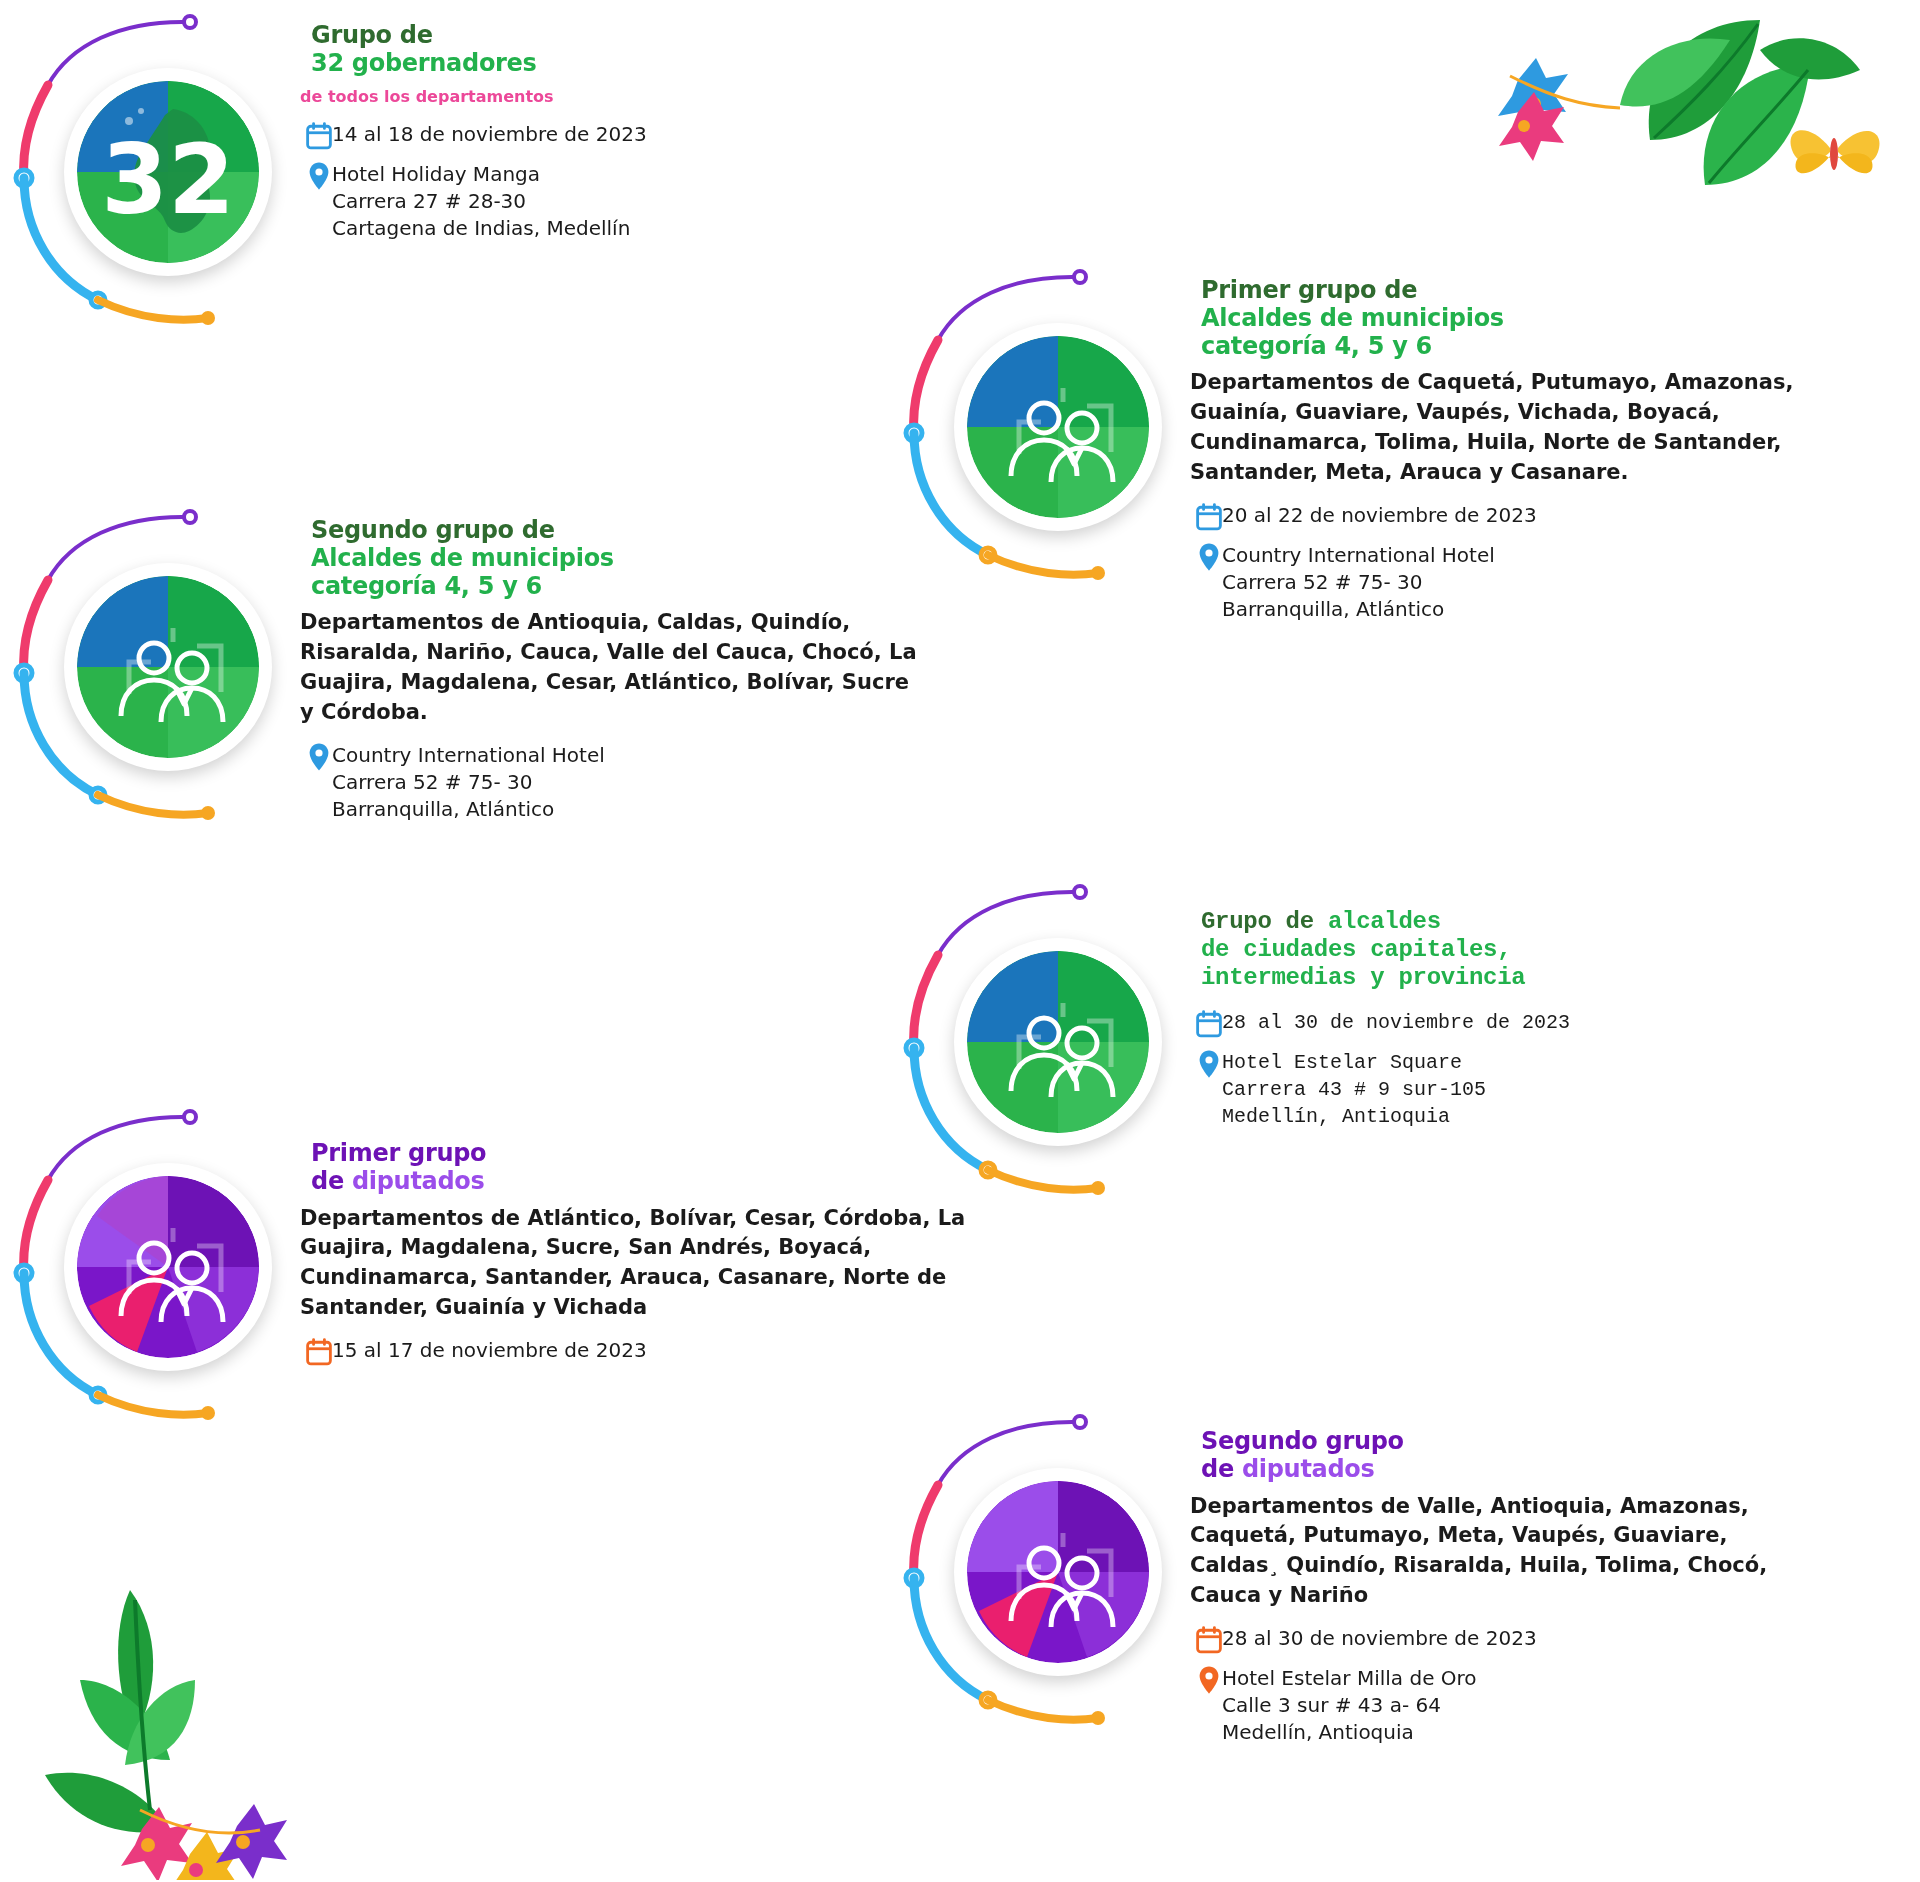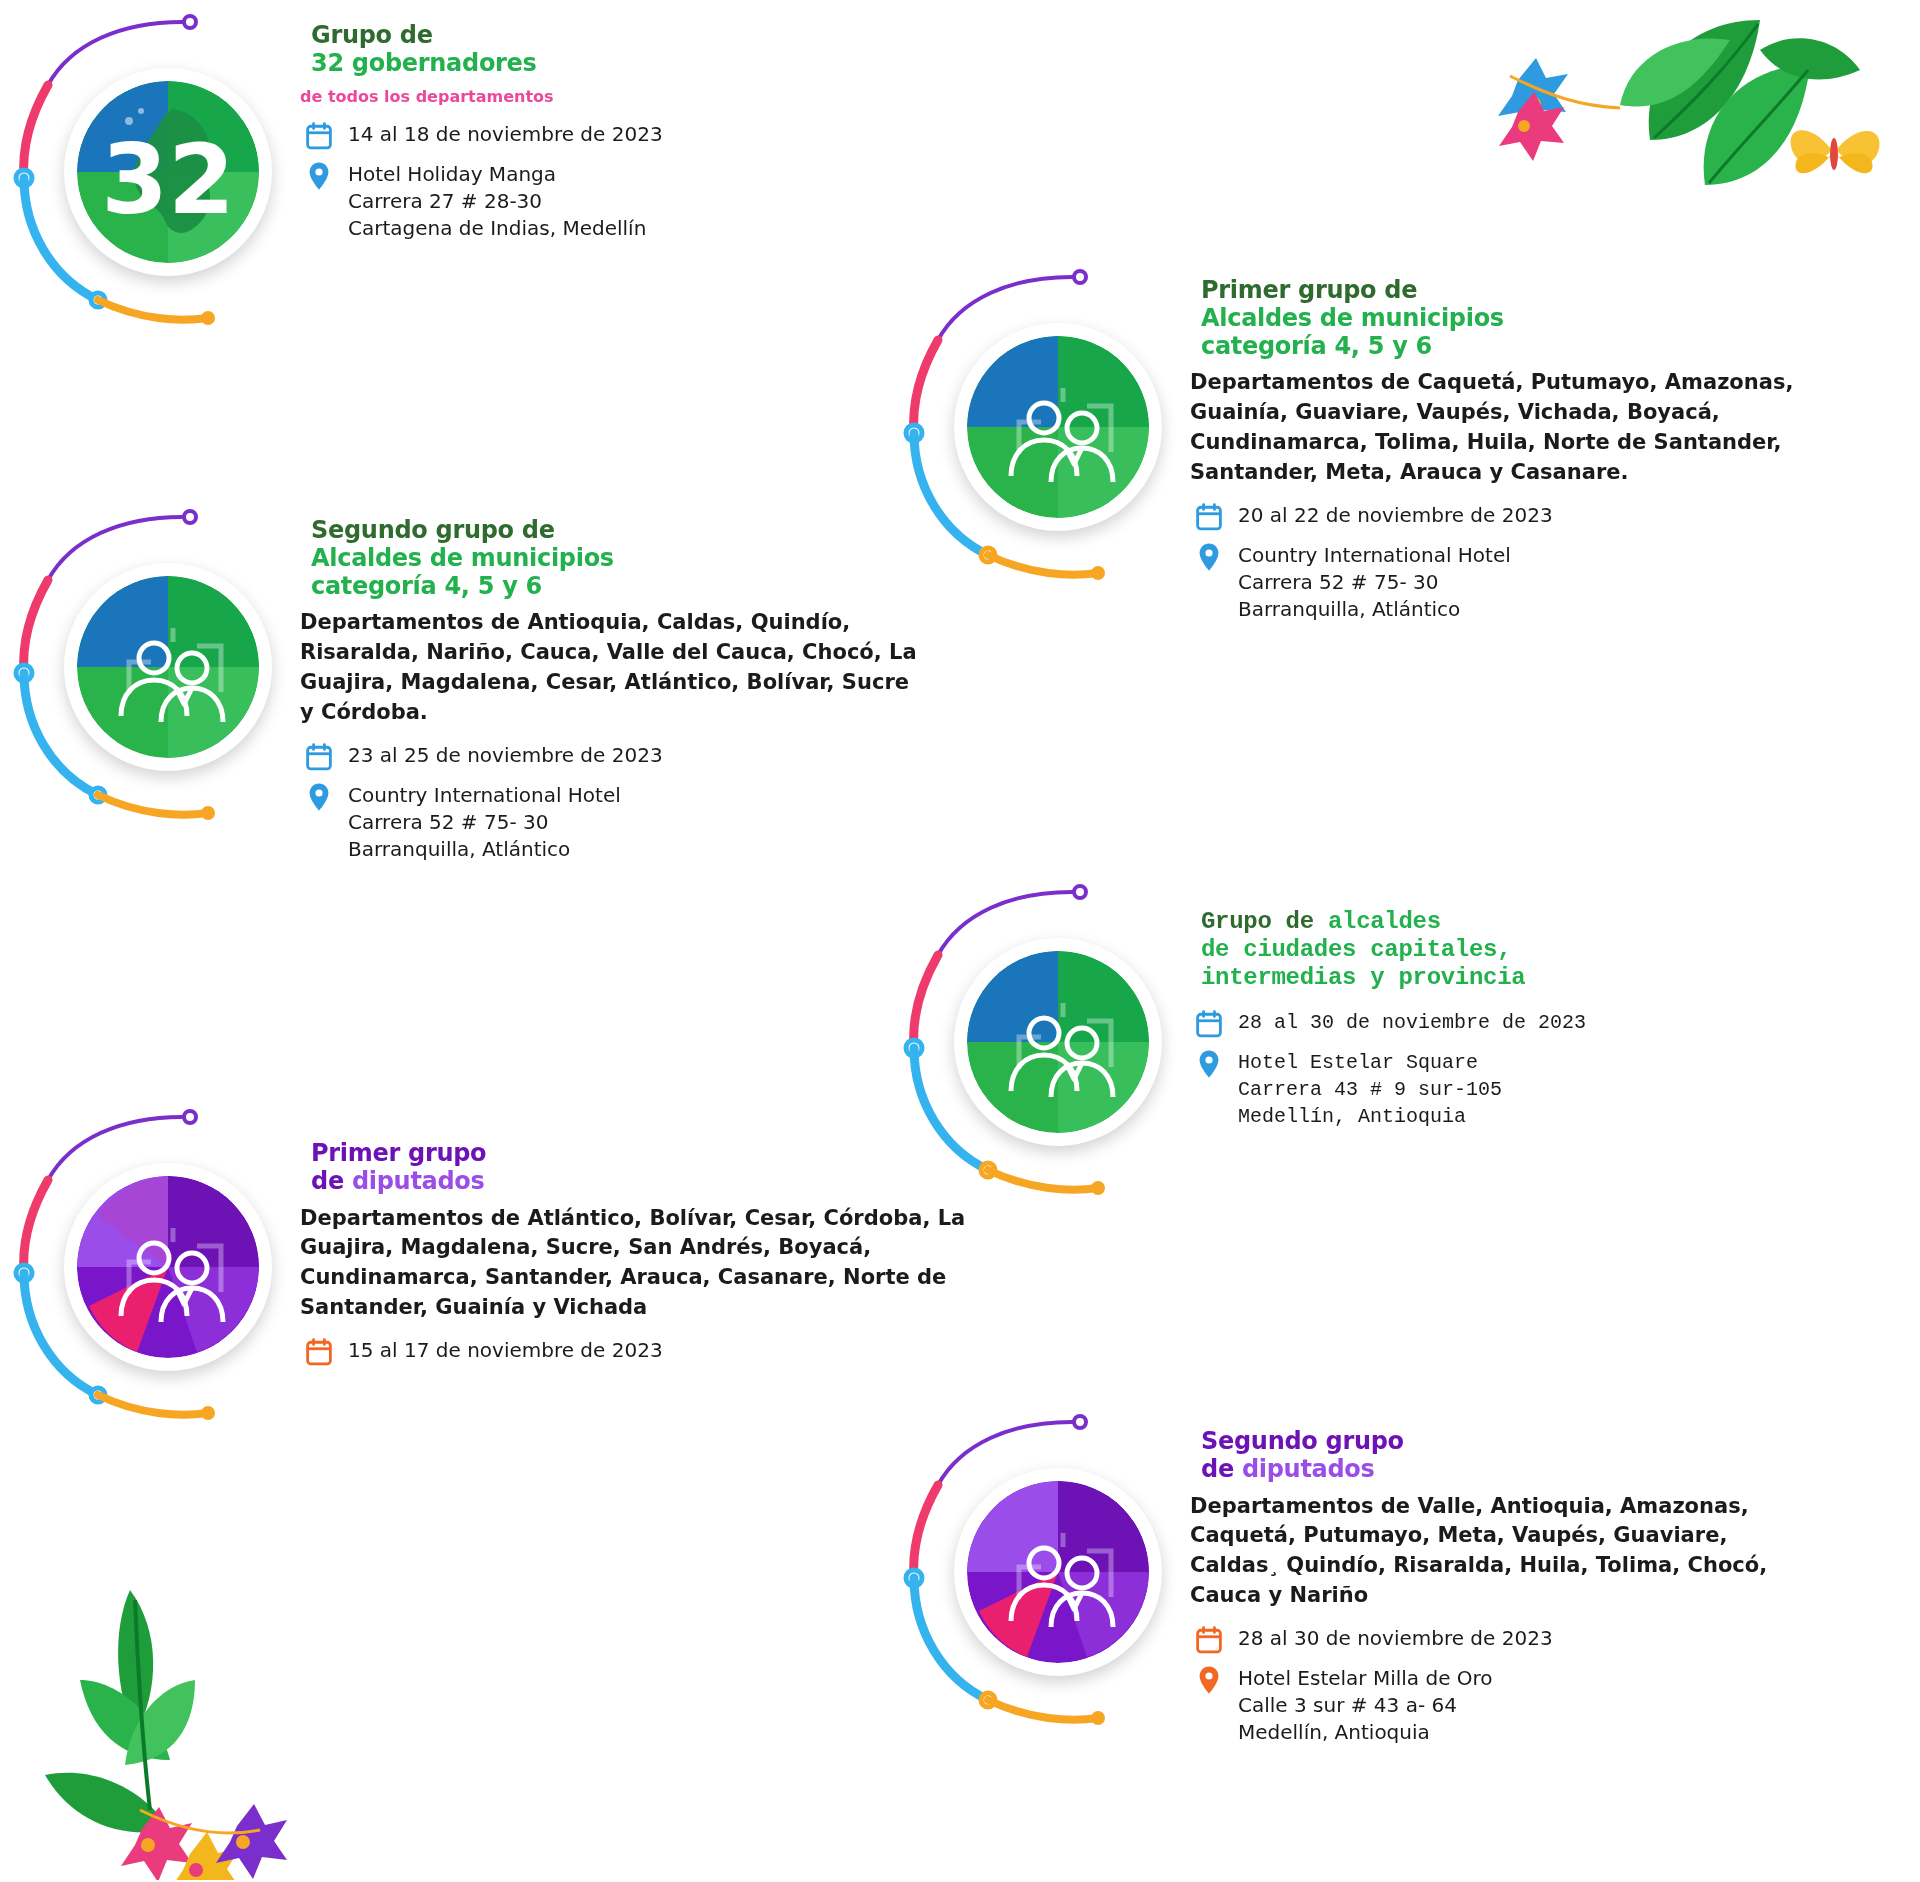--- a/index.html
+++ b/index.html
@@ -86,21 +86,20 @@
     font-size: 21px;
     font-weight: 700;
     color: #1b1b1b;
     line-height: 1.42;
     max-width: 660px;
   }
 
   .row {
     display: flex;
     align-items: flex-start;
-    gap: 16px;
     margin: 10px 0 0 6px;
   }
   .row .txt {
     font-size: 20px;
     color: #1b1b1b;
     line-height: 1.35;
     font-weight: 400;
   }
   .ico {
     flex: 0 0 auto;
@@ -333,28 +332,20 @@
     </div>
 
     <div class="content" style="width:700px;">
       <h2 class="title">
         <span class="t-dark">Segundo grupo de</span><br>
         <span class="t-green">Alcaldes de municipios</span><br>
         <span class="t-green">categoría 4, 5 y 6</span>
       </h2>
       <p class="depts" style="max-width:620px;">Departamentos de  Antioquia, Caldas, Quindío, Risaralda, Nariño, Cauca, Valle del Cauca, Chocó, La Guajira, Magdalena, Cesar, Atlántico, Bolívar, Sucre y Córdoba.</p>
 
-      <div class="row">
-        <svg class="ico" viewBox="0 0 24 26">
-          <rect x="1.5" y="4" width="21" height="20" rx="3" fill="none" stroke="#2e9ae0" stroke-width="2.6"></rect>
-          <path d="M1.5 10 H22.5" stroke="#2e9ae0" stroke-width="2.6"></path>
-          <path d="M7 1.5 V6 M17 1.5 V6" stroke="#2e9ae0" stroke-width="2.6" stroke-linecap="round"></path>
-        </svg>
-        <div class="txt">23 al 25 de noviembre de 2023</div>
-      </div>
 
       <div class="row">
         <svg class="ico" viewBox="0 0 24 30">
           <path d="M12 1.5 C6.8 1.5 2.6 5.7 2.6 10.9 C2.6 18 12 28.5 12 28.5 C12 28.5 21.4 18 21.4 10.9 C21.4 5.7 17.2 1.5 12 1.5 Z" fill="#2e9ae0"></path>
           <circle cx="12" cy="11" r="3.6" fill="#ffffff"></circle>
         </svg>
         <div class="txt">
           <div>Country International Hotel</div>
           <div>Carrera 52 # 75- 30</div>
           <div>Barranquilla, Atlántico</div>

